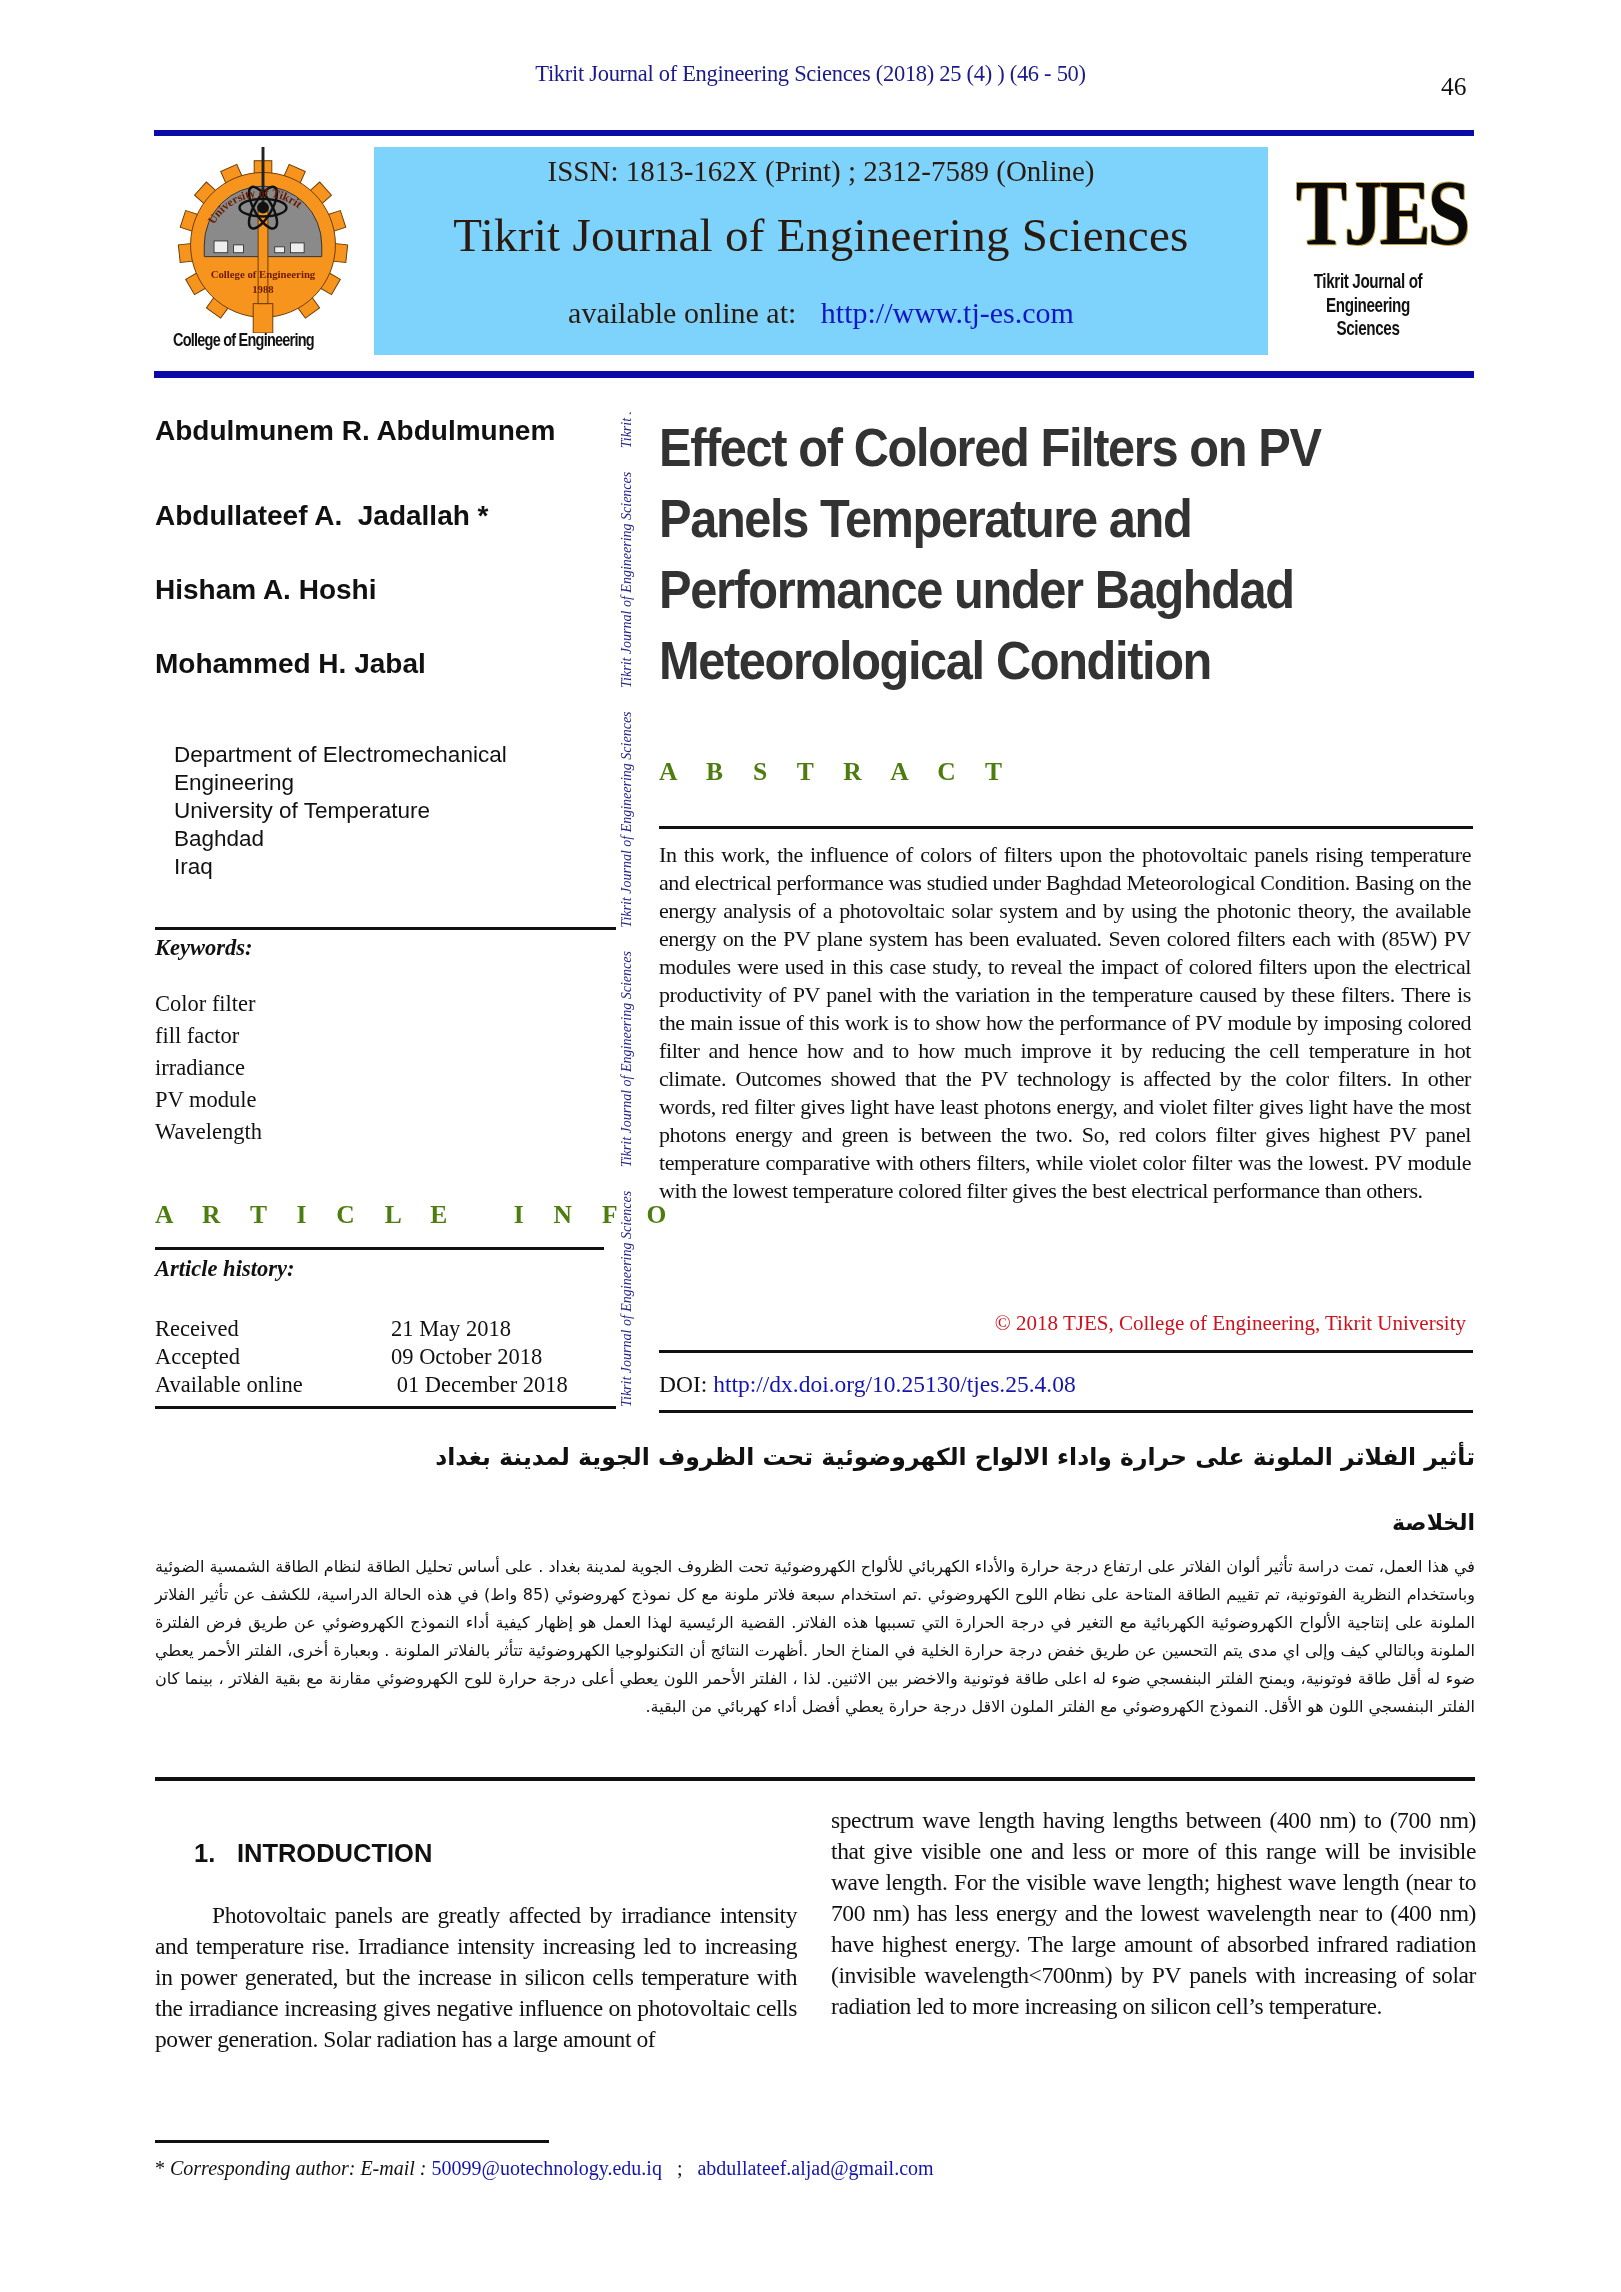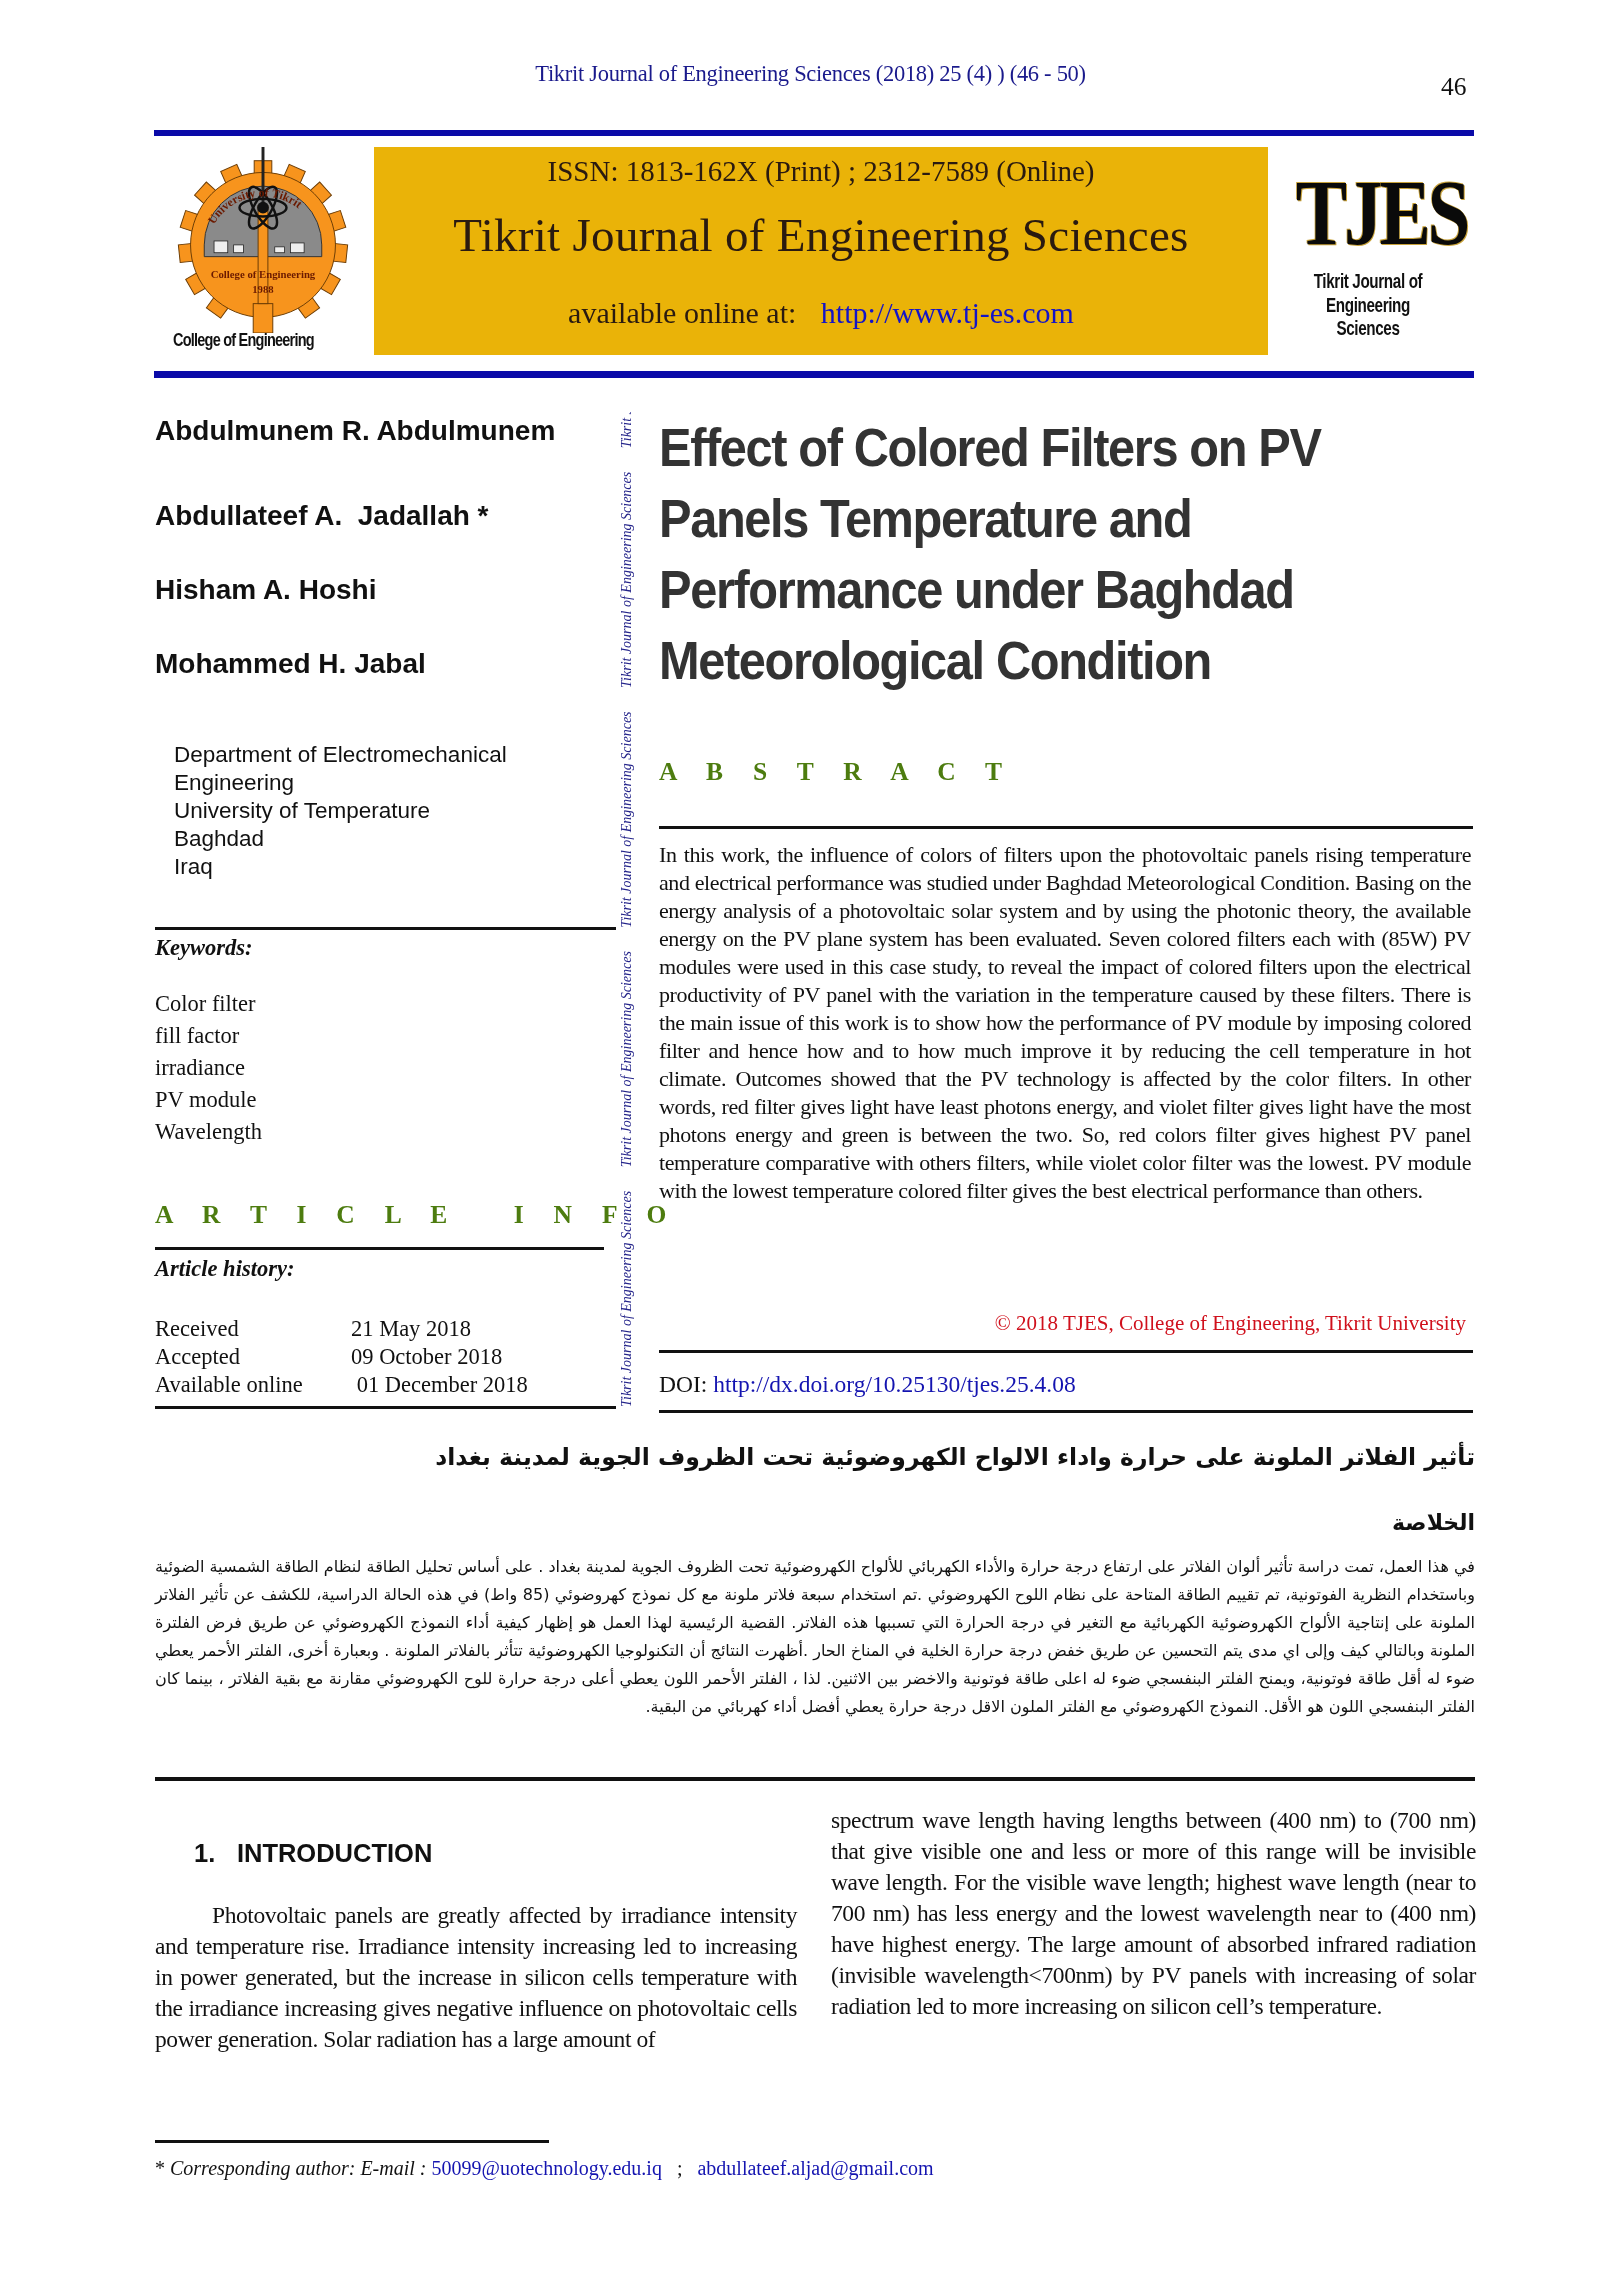--- a/index.html
+++ b/index.html
@@ -12,21 +12,21 @@
   .running-head { left:0; width:1621px; top:61px; text-align:center; font-size:22.5px; color:#1a1a8c; letter-spacing:-0.3px; }
   .page-num { left:1441px; top:59px; font-size:25.5px; color:#111;margin-top:13px; }
   .blue-bar { left:154px; width:1320px; height:5.9px; background:#0a0aa8; }
 
   
   .logo-left { left:165px; top:147px; width:196px; height:211px; }
   .logo-caption { left:167px; top:329px; width:196px; text-align:center; font-family:"Liberation Sans", sans-serif;
                   font-weight:bold; font-size:18.6px; letter-spacing:-1px; transform:scaleX(0.78); transform-origin:left top; white-space:nowrap; color:#111; }
 
   
-  .banner { left:374px; top:147px; width:894px; height:208px; background:#eab308; }
+  .banner { left:374px; top:147px; width:894px; height:208px; background:#7dd3fc; }
   .banner-issn { left:0; width:100%; top:7.8px; text-align:center; font-size:29px; color:#2a1a10; }
   .banner-title { left:0; width:100%; top:61px; text-align:center; font-size:47px; color:#2a1a10; letter-spacing:0.3px; }
   .banner-online { left:0; width:100%; top:149px; text-align:center; font-size:30px; color:#2a1a10; }
   .banner-online a { color:#1414c8; text-decoration:none;margin-left:17px; }
 
   
   .tjes-big { left:1280px; top:165px; width:176px; text-align:center; font-size:94px; font-weight:bold; color:#0a0a0a;
               line-height:1; letter-spacing:-3.9px; transform:scaleX(0.82); transform-origin:center top;
               text-shadow:1px 1px 0 #c8a23a, -1px -1px 0 #c8a23a; }
   .tjes-sub { left:1270px; top:269px; width:196px; text-align:center; font-family:"Liberation Sans", sans-serif; font-weight:bold;
@@ -49,21 +49,21 @@
   .spaced-head { font-family:"Liberation Serif", serif; font-weight:bold; letter-spacing:11.8px; font-size:25.5px; color:#4d7c0f; }
 
   .rule { background:#111; height:2.9px; }
 
   .abstract-text { left:659px; top:841px; width:812px; font-size:22px; line-height:28px; text-align:justify; color:#111; letter-spacing:-0.4px; }
 
   .kw-label { left:155px; top:935px; font-style:italic; font-weight:bold; font-size:22.5px; }
   .kw-list { left:155px; top:988px; font-size:22.5px; line-height:32px; }
   .history-label { left:155px; top:1256px; font-style:italic; font-weight:bold; font-size:22.5px; }
   .history { left:155px; top:1315px; font-size:22.5px; line-height:28px; }
-  .history .row { display:flex; }
+  .history .row { display:flex;gap:40px; }
   .history .k { width:196px; }
 
   .copyright { left:659px; width:807px; top:1311px; text-align:right; font-size:21px; color:#d0101c; }
   .doi { left:659px; top:1371px; font-size:23.5px; }
   .doi a { color:#1414b0; text-decoration:none; }
 
   
   .ar-title { left:155px; width:1320px; top:1443px; direction:rtl; text-align:right; font-family:"DejaVu Sans", sans-serif;
               font-weight:bold; font-size:23.5px; color:#111; }
   .ar-head { left:155px; width:1320px; top:1510px; direction:rtl; text-align:right; font-family:"DejaVu Sans", sans-serif;

